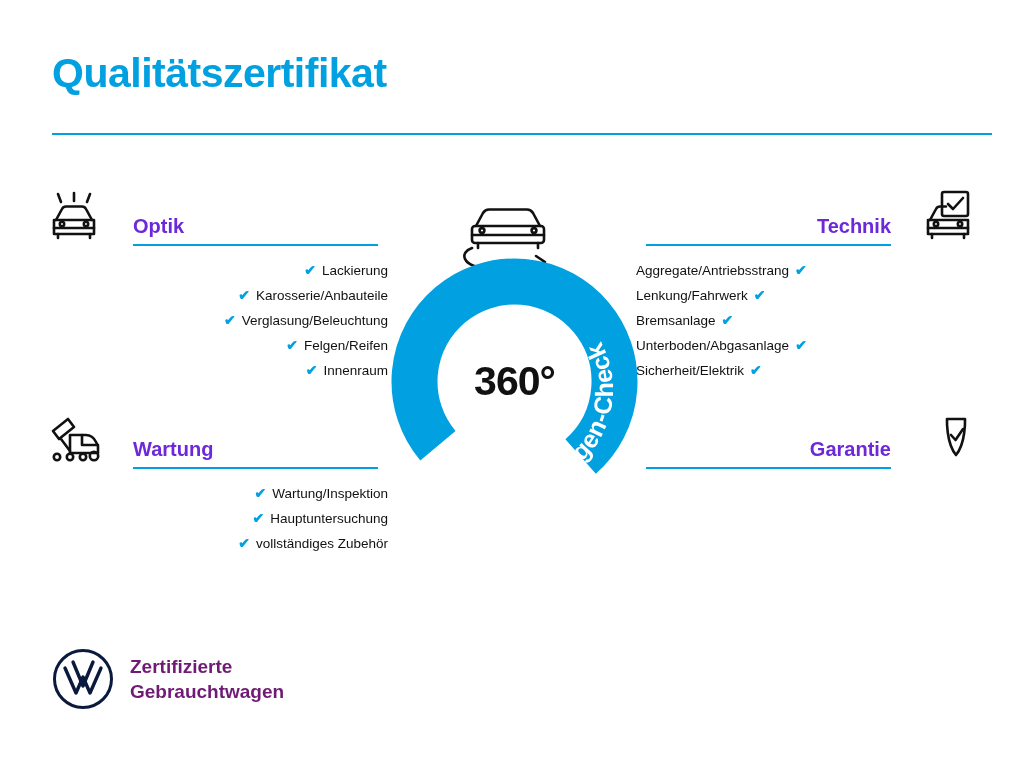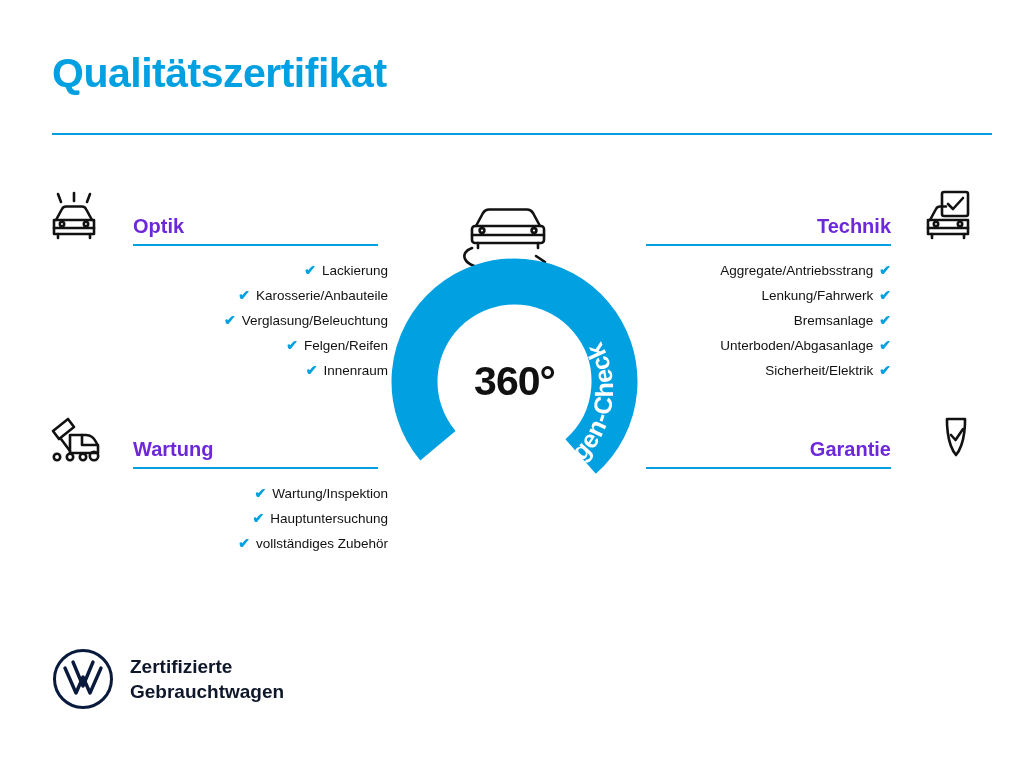--- a/index.html
+++ b/index.html
@@ -91,21 +91,21 @@
     padding: 0;
     margin-top: 12px;
   }
   .items li {
     font-size: 13.5px;
     color: #111;
     line-height: 24px;
     white-space: nowrap;
   }
   .left .items li { padding-left: 85px; text-align: right; }
-  .right .items li { padding-right: 85px; text-align: right; }
+  .right .items li { padding-right: 85px; text-align: left; }
 
   .check {
     color: #00A0E1;
     font-weight: bold;
     font-size: 14px;
   }
   .left .check { margin-right: 6px; }
   .right .check { margin-left: 6px; }
 
   
@@ -149,21 +149,21 @@
     left: 52px;
     top: 648px;
     display: flex;
     align-items: center;
   }
   .vw-logo { width: 62px; height: 62px; }
   .footer-text {
     margin-left: 16px;
     font-size: 19px;
     font-weight: bold;
-    color: #0f172a;
+    color: #701a75;
     line-height: 25px;
   }
 </style>
 </head>
 <body>
 
 <div class="page">
 
   <div class="title">Qualitätszertifikat</div>
   <div class="title-rule"></div>

